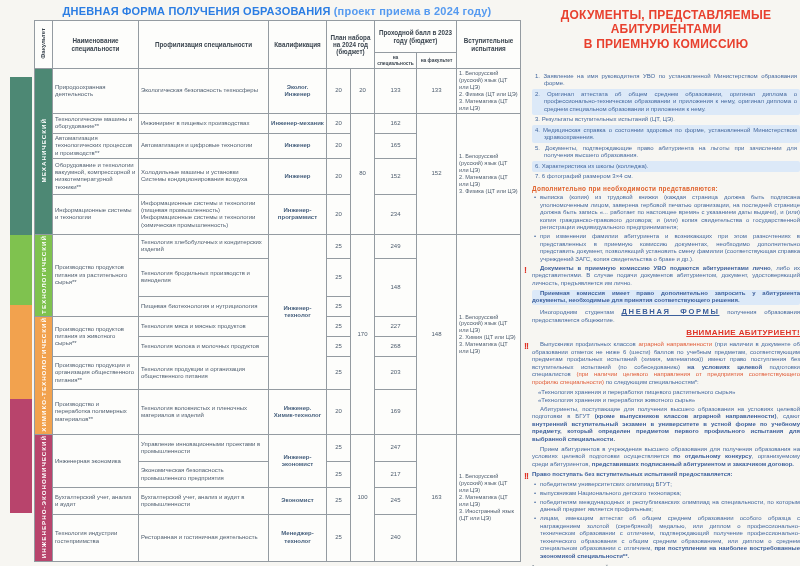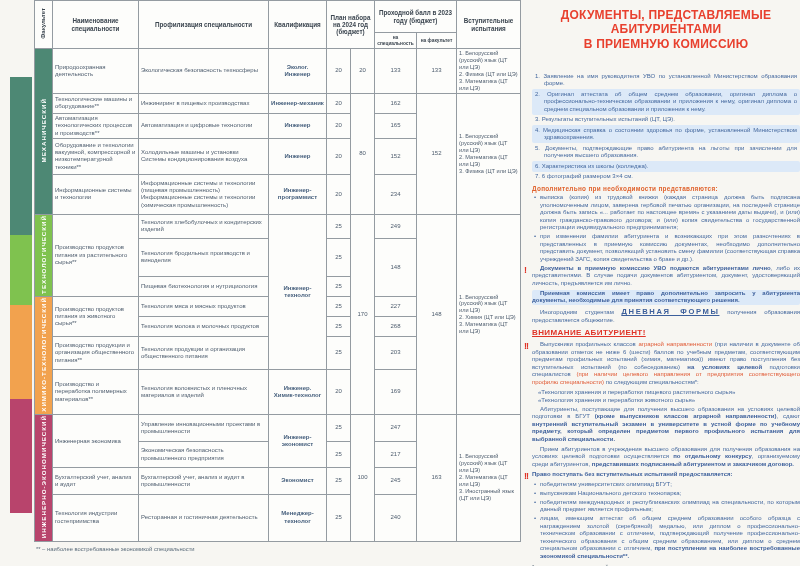--- a/index.html
+++ b/index.html
@@ -40,21 +40,21 @@
   .right{position:absolute;left:524px;top:0;width:268px;padding:2px 4px 0 8px;font-size:6px;color:#44689e;line-height:1.25;}
   .docs-head{color:#e8402e;font-weight:bold;text-align:center;font-size:12px;line-height:1.2;margin:6px 0 20px;letter-spacing:.2px;}
   .doc-item{padding:1.5px 3px 1.5px 12px;text-indent:-9px;border-radius:2px;text-align:justify;}
   .doc-item.alt{background:#dce9f8;}
   .add-head{color:#e0632e;font-weight:bold;font-size:6.4px;margin:3px 0 1px;letter-spacing:.3px;}
   .bullet{position:relative;padding-left:8px;margin-bottom:1.5px;text-align:justify;}
   .bullet::before{content:"\2022";position:absolute;left:2px;top:0;color:#44689e;}
   .para{position:relative;margin-bottom:2.5px;text-align:justify;text-indent:8px;}
   .para.alt{background:#dce9f8;border-radius:2px;}
   .mark{position:absolute;left:-8px;top:0;color:#e03428;font-weight:bold;font-size:9px;text-indent:0;letter-spacing:-1px;}
-  .attn-title{color:#e03428;font-weight:bold;text-align:left;font-size:8px;text-decoration:underline;margin:4px 0 3px;letter-spacing:.4px;}
+  .attn-title{color:#e03428;font-weight:bold;text-align:right;font-size:8px;text-decoration:underline;margin:4px 0 3px;letter-spacing:.4px;}
   .spec-line{padding-left:6px;margin-bottom:1px;}
   .b{font-weight:bold;color:#3c5f9b;}
   .red{color:#e05a35;}
   .u{text-decoration:underline;}
   .sp{letter-spacing:1.6px;}
   .big{font-size:7.6px;}
   .footnote-right{margin-top:4px;font-size:5.6px;color:#5a6b7a;}
 </style>
 </head>
 <body>
@@ -62,20 +62,21 @@
 <div class="page">
 
   <div class="strip">
     <div class="seg-mech"></div>
     <div class="seg-tech"></div>
     <div class="seg-chem"></div>
     <div class="seg-econ"></div>
   </div>
 
   <div class="left">
+    <div class="title"><span>ДНЕВНАЯ  ФОРМА ПОЛУЧЕНИЯ ОБРАЗОВАНИЯ</span><span class="sub"> (проект приема в 2024 году)</span></div>
 
     <table>
       <colgroup>
         <col style="width:18px">
           <col style="width:86px">
           <col style="width:130px">
           <col style="width:58px">
         <col style="width:24px">
           <col style="width:24px">
           <col style="width:42px">

